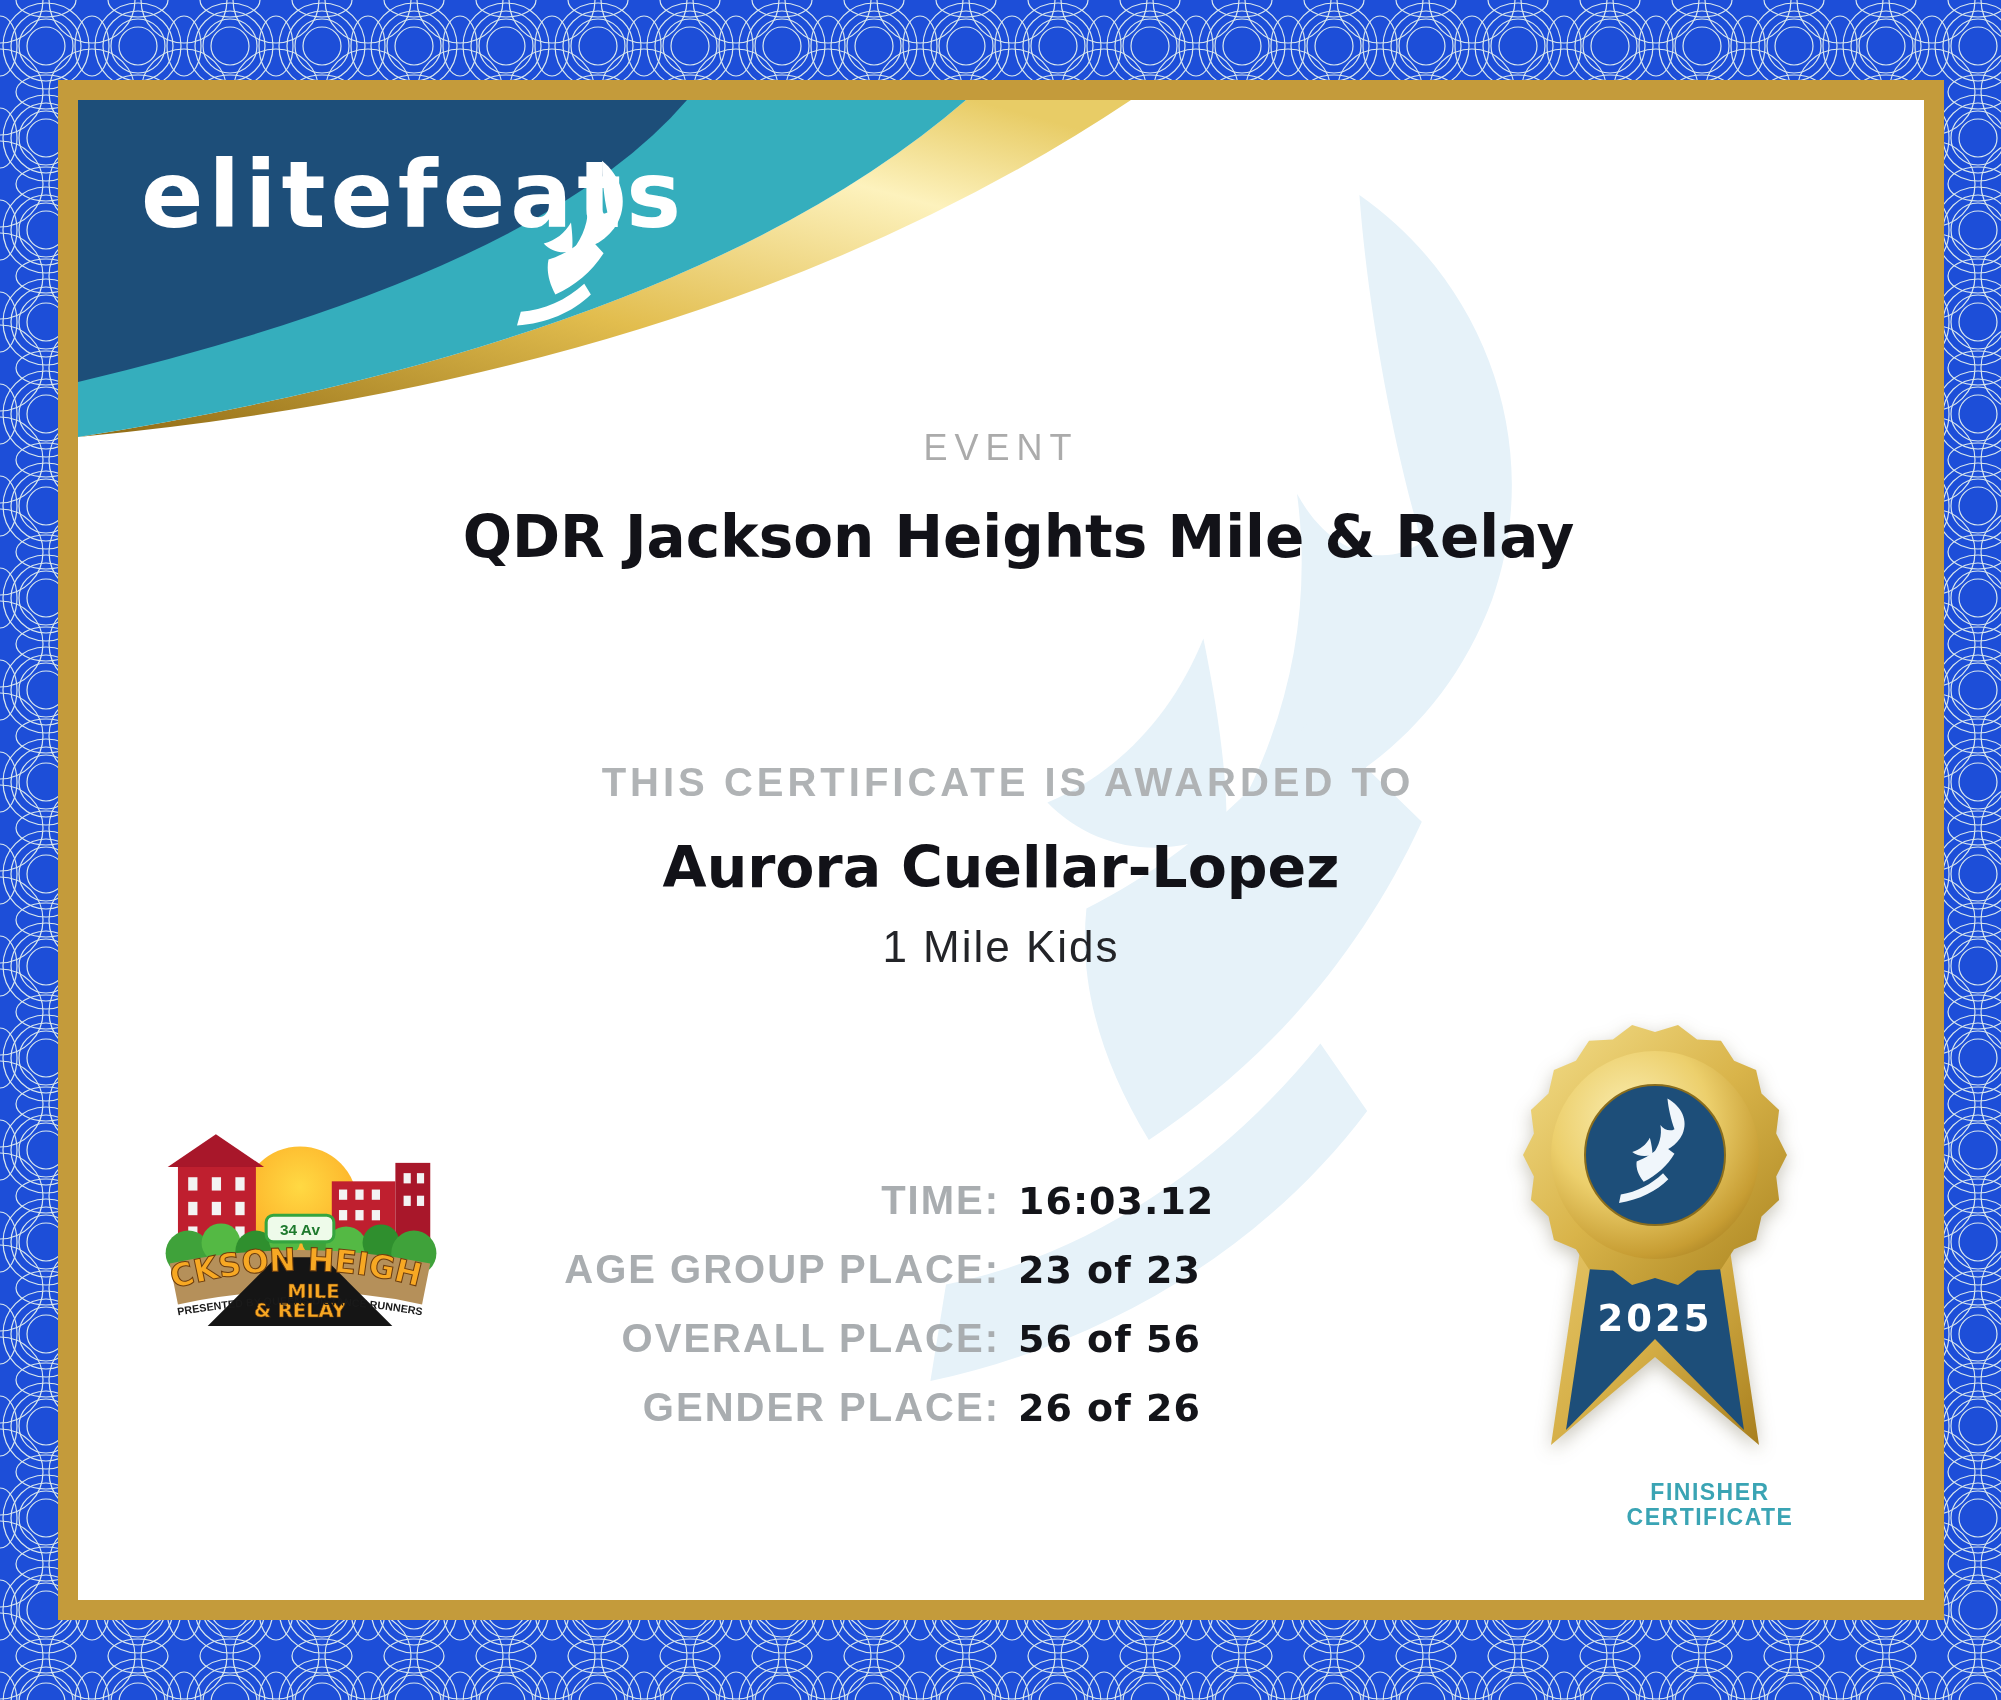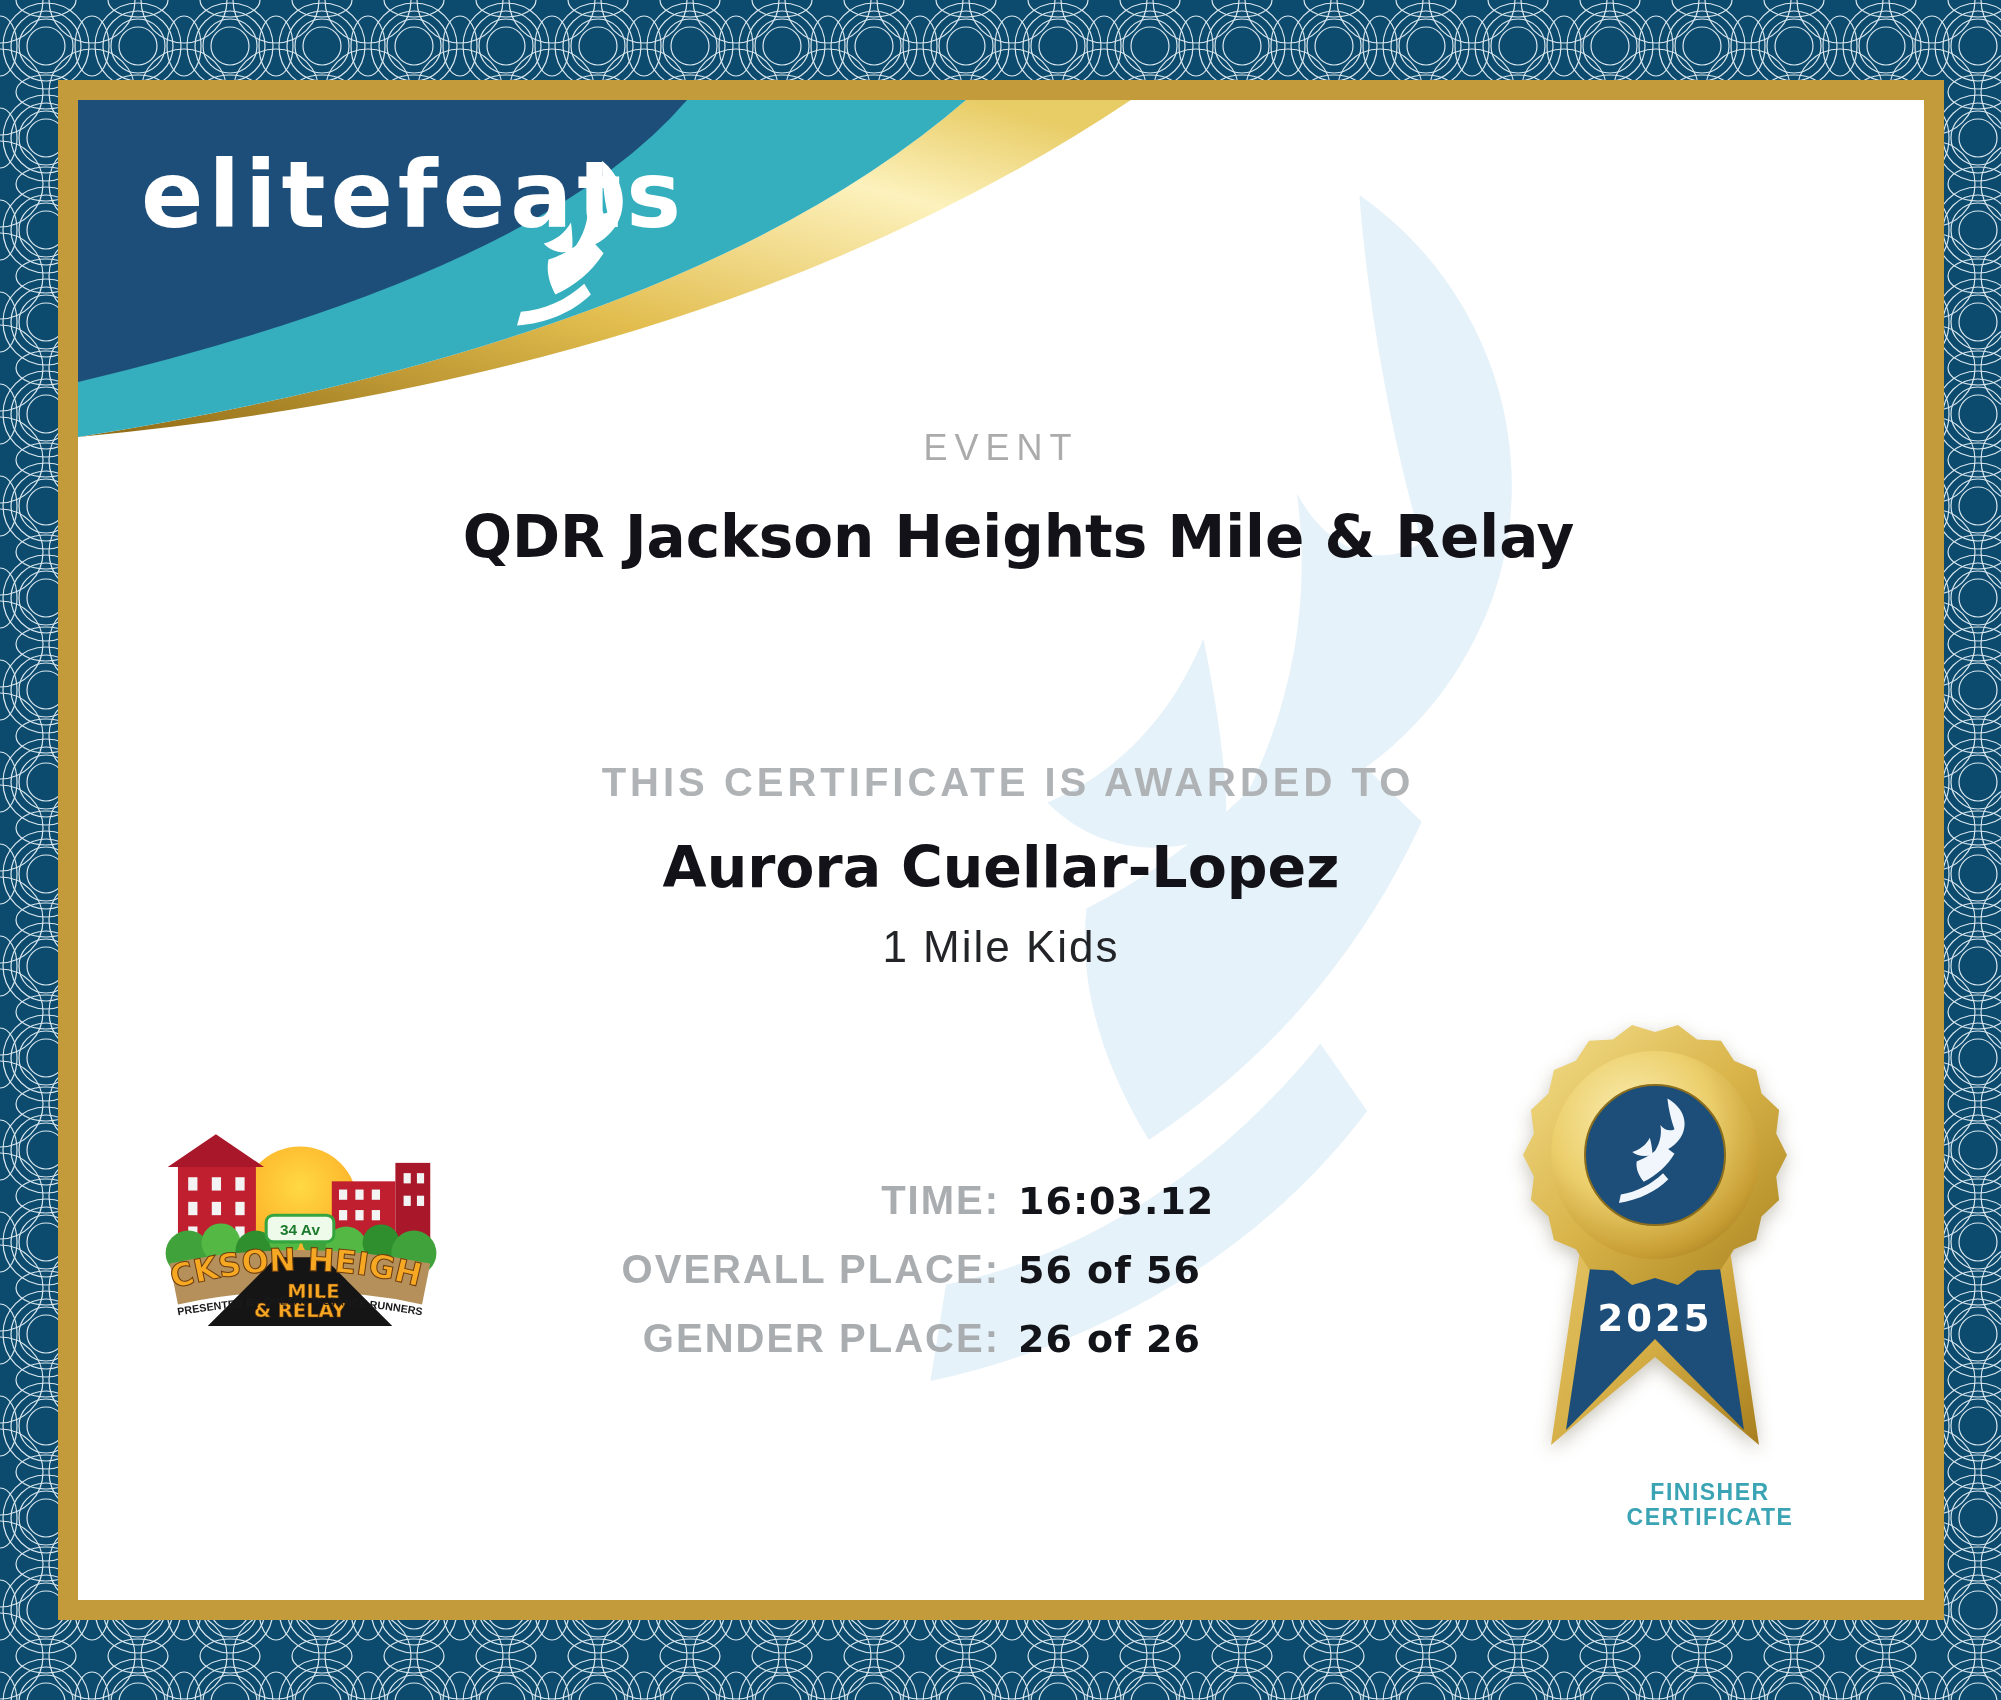--- a/index.html
+++ b/index.html
@@ -1,17 +1,17 @@
 <!DOCTYPE html>
 <html><head>
 <meta charset="utf-8">
 <style>
   html,body{margin:0;padding:0;background:#ffffff;}
   .stage{position:relative;width:2001px;height:1700px;overflow:hidden;
-         font-family:"Liberation Sans",sans-serif;background:#0c4a6e;}
+         font-family:"Liberation Sans",sans-serif;background:#1d4ed8;}
   .guilloche{position:absolute;left:0;top:0;z-index:0;}
 
   .frame{position:absolute;left:58px;top:80px;width:1846px;height:1500px;
          border:20px solid #c49b3b;background:#ffffff;z-index:1;}
   .frame-inner{position:absolute;left:0;top:0;width:1846px;height:1500px;overflow:hidden;}
 
   .watermark{position:absolute;left:790px;top:66px;width:780px;height:1350px;z-index:1;}
   .header-swoosh{position:absolute;left:0;top:0;z-index:2;}
 
   .brand{position:absolute;left:63px;top:50px;z-index:3;color:#ffffff;
@@ -113,20 +113,24 @@
       <div class="cline awarded-label">THIS CERTIFICATE IS AWARDED TO</div>
       <div class="cline recipient">Aurora Cuellar-Lopez</div>
       <div class="cline division">1 Mile Kids</div>
 
       <div class="stats">
         <div class="stat-row">
           <span class="stat-label">TIME:</span>
           <span class="stat-value">16:03.12</span>
         </div>
         <div class="stat-row">
+          <span class="stat-label">AGE GROUP PLACE:</span>
+          <span class="stat-value">23 of 23</span>
+        </div>
+        <div class="stat-row">
           <span class="stat-label">OVERALL PLACE:</span>
           <span class="stat-value">56 of 56</span>
         </div>
         <div class="stat-row">
           <span class="stat-label">GENDER PLACE:</span>
           <span class="stat-value">26 of 26</span>
         </div>
       </div>
 
       <svg class="event-logo" viewBox="0 0 270 195">

